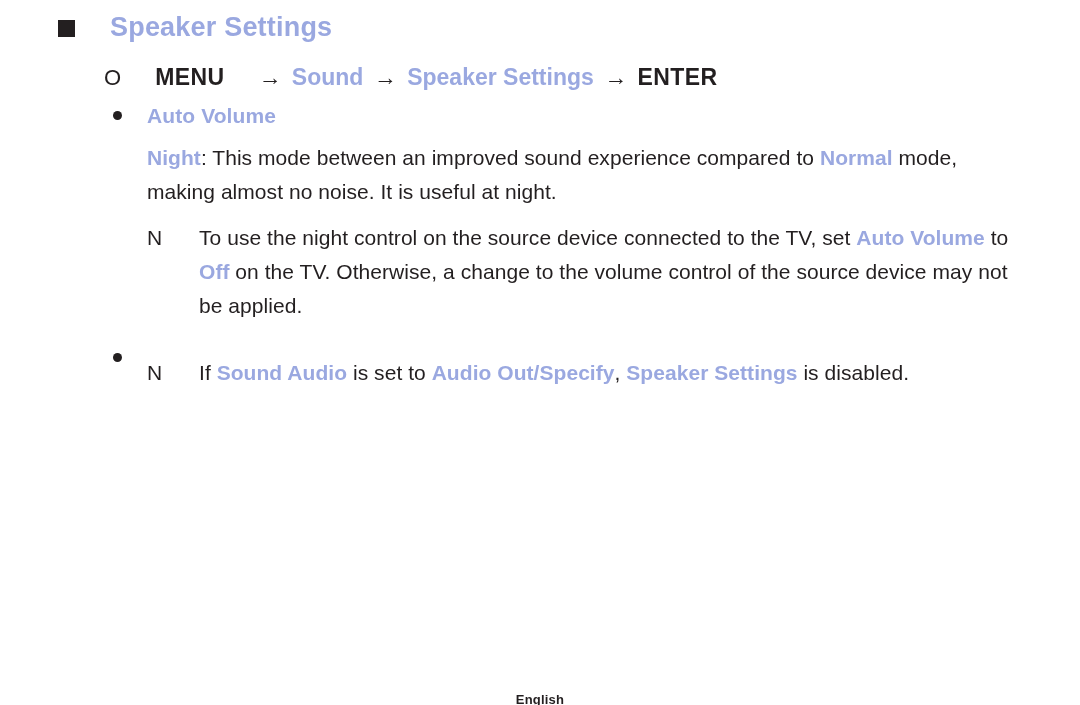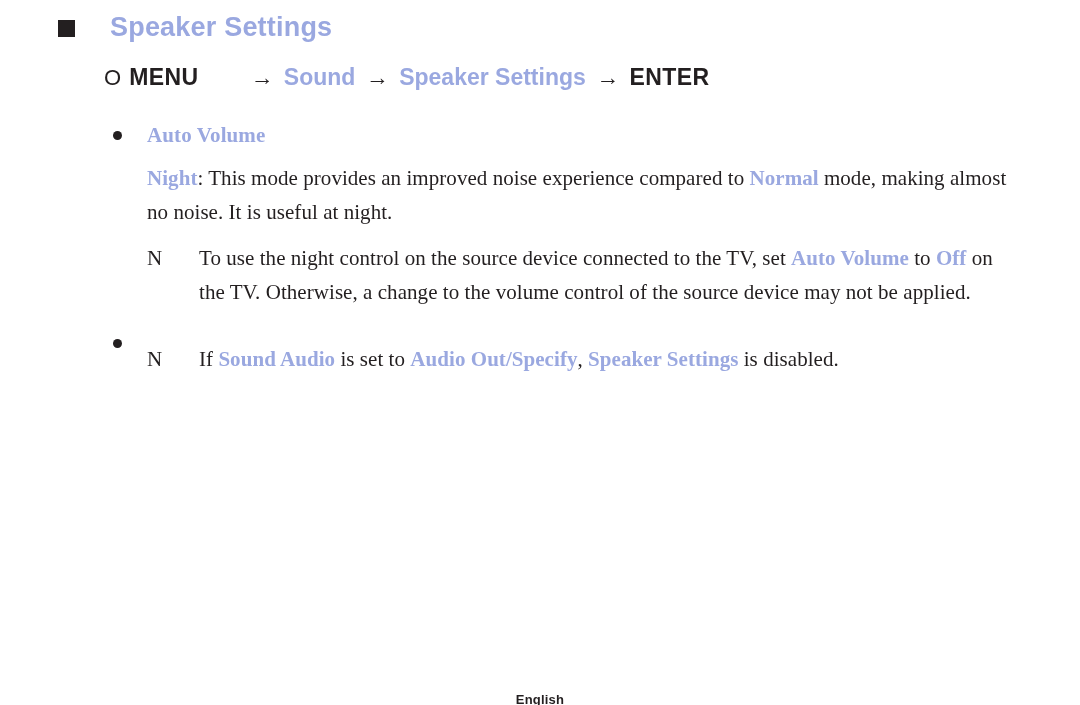--- a/index.html
+++ b/index.html
@@ -58,50 +58,49 @@
     font-size: 23px;
     white-space: nowrap;
   }
   .path-o {
     font-size: 22px;
     font-weight: normal;
     color: #231f20;
     font-family: "Liberation Sans", sans-serif;
   }
   .path-menu {
-    margin-left: 8px;
+    margin-left: 34px;
     font-weight: bold;
     letter-spacing: 0.4px;
     color: #231f20;
   }
   .path-chain {
-    margin-left: 48px;
+    margin-left: 30px;
   }
   .path-chain .arrow {
     color: #231f20;
     font-weight: normal;
     padding: 0 4px;
   }
   .path-chain .blue {
     color: #9aa8e0;
     font-weight: bold;
   }
   .path-chain .enter {
     color: #231f20;
     font-weight: bold;
     letter-spacing: 0.4px;
   }
 
   
   .body-area {
     position: absolute;
     left: 0;
-    top: 120px;
-    width: 1080px;
-    font-family: Liberation Serif, serif;
+    top: 100px;
+    width: 1080px;
   }
 
   .bullet-item {
     position: relative;
     padding-left: 147px;
     margin-bottom: 2px;
   }
   .bullet-dot {
     position: absolute;
     left: 113px;
@@ -191,21 +190,21 @@
       <span class="enter">ENTER</span>
     </span>
   </div>
 
   <div class="body-area" id="body-area">
       <div class="bullet-item">
         <span class="bullet-dot"></span>
         <div class="bullet-label">Auto Volume</div>
       </div>
       <div class="gap-sm"></div>
-      <div class="para"><span class="blue">Night</span><span>: This mode provides an improved noise experience compared to </span><span class="blue">Normal</span><span> mode, making almost no noise. It is useful at night.</span></div>
+      <div class="para"><span class="blue">Night</span><span>: This mode between an improved sound experience compared to </span><span class="blue">Normal</span><span> mode, making almost no noise. It is useful at night.</span></div>
       <div class="gap-md"></div>
       <div class="note"><span class="note-marker">N</span><span>To use the night control on the source device connected to the TV, set </span><span class="blue">Auto Volume</span><span> to </span><span class="blue">Off</span><span> on the TV. Otherwise, a change to the volume control of the source device may not be applied.</span></div>
       <div class="gap-lg"></div>
       <div class="bullet-item">
         <span class="bullet-dot"></span>
       </div>
       <div class="gap-md"></div>
       <div class="note"><span class="note-marker">N</span><span>If </span><span class="blue">Sound Audio</span><span> is set to </span><span class="blue">Audio Out/Specify</span><span>, </span><span class="blue">Speaker Settings</span><span> is disabled.</span></div>
     </div>
 

